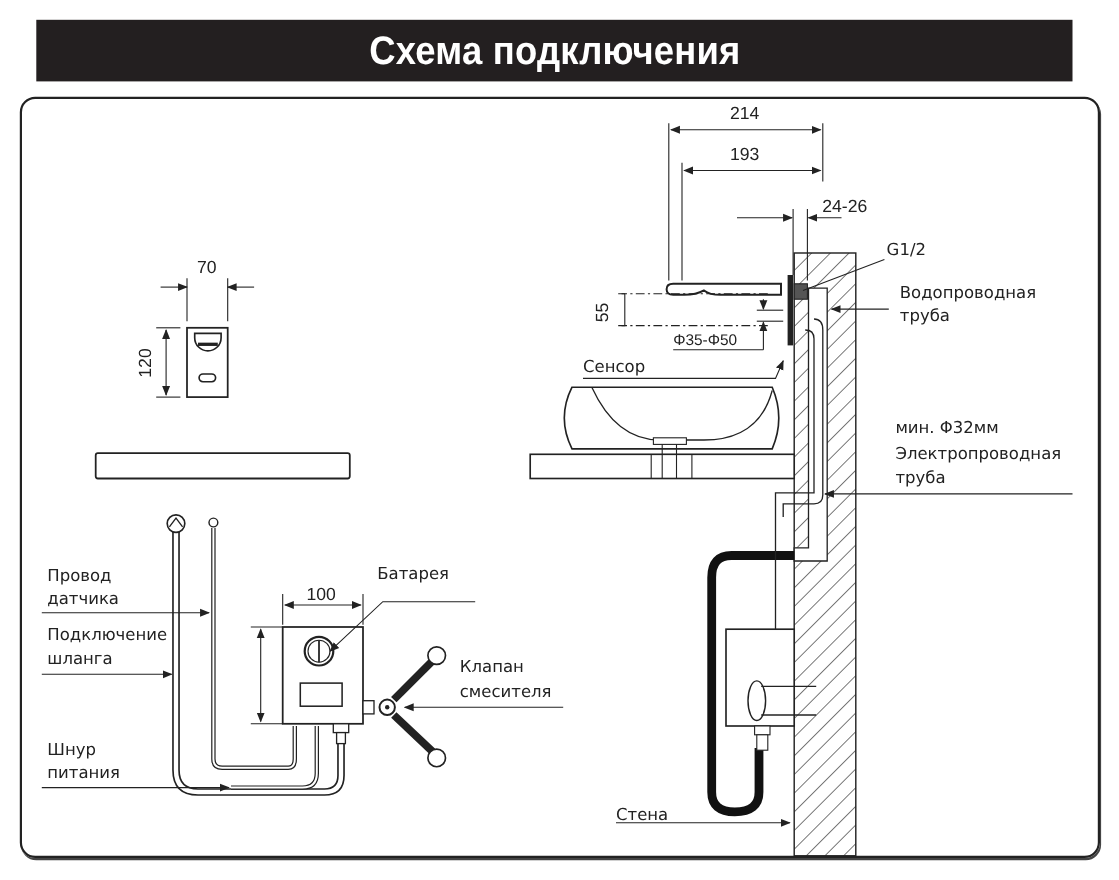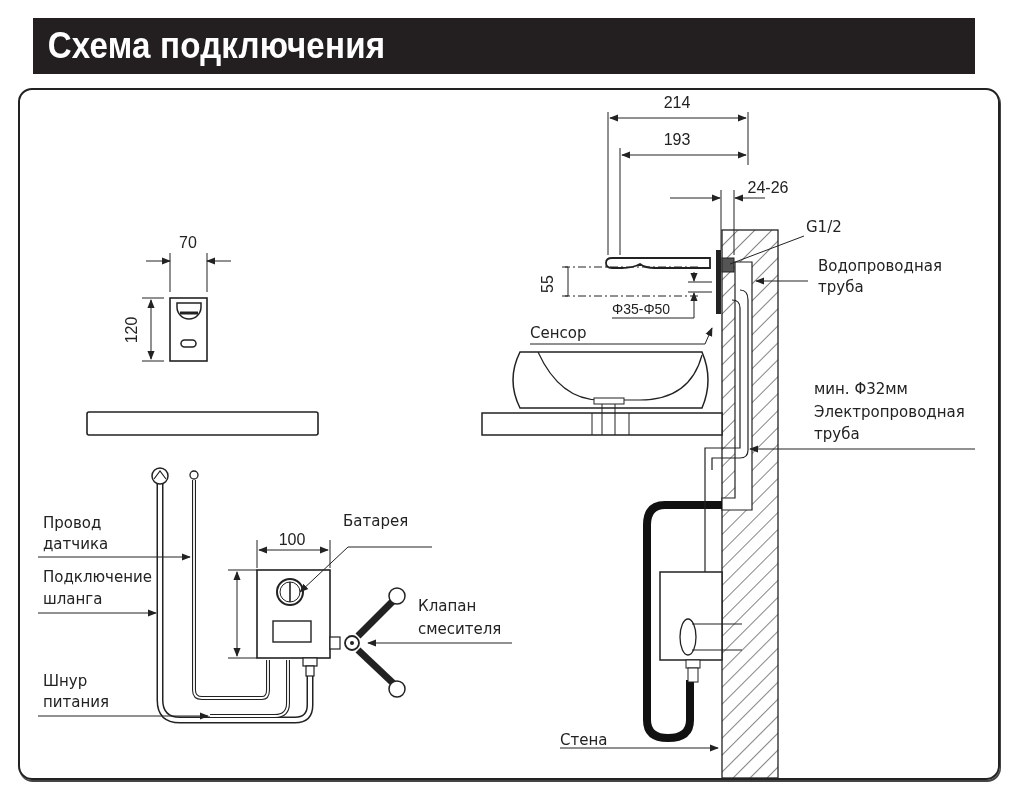--- a/index.html
+++ b/index.html
@@ -1,17 +1,17 @@
 <!DOCTYPE html>
 <html><head>
 <meta charset="utf-8">
 <style>
   html, body { margin:0; padding:0; background:#ffffff; }
   body { width:1017px; height:800px; position:relative; overflow:hidden; font-family:"Liberation Sans", sans-serif; }
-  .title-bar { position:absolute; left:33px; top:18px; width:942px; height:56px; background:#231f20; display:flex; align-items:center; }
+  .title-bar { position:absolute; left:33px; top:18px; width:942px; height:56px; background:#231f20; display:flex; align-items:center; justify-content:center; }
   .title-text { color:#ffffff; font-family:"Liberation Sans", sans-serif; font-weight:bold; font-size:36px; letter-spacing:0.2px; transform:scaleX(0.92); }
   .frame { position:absolute; left:18px; top:88px; width:982px; height:692px; border:2px solid #222; border-radius:14px; box-sizing:border-box; box-shadow:1px 2px 0 #444; }
   svg.diagram { position:absolute; left:0; top:0; }
   svg text { font-family:"DejaVu Sans", sans-serif; fill:#222; }
   .dim { font-family:"Liberation Sans", sans-serif; font-size:16px; }
   .lbl { font-size:15px; }
 </style>
 </head>
 <body>
 

